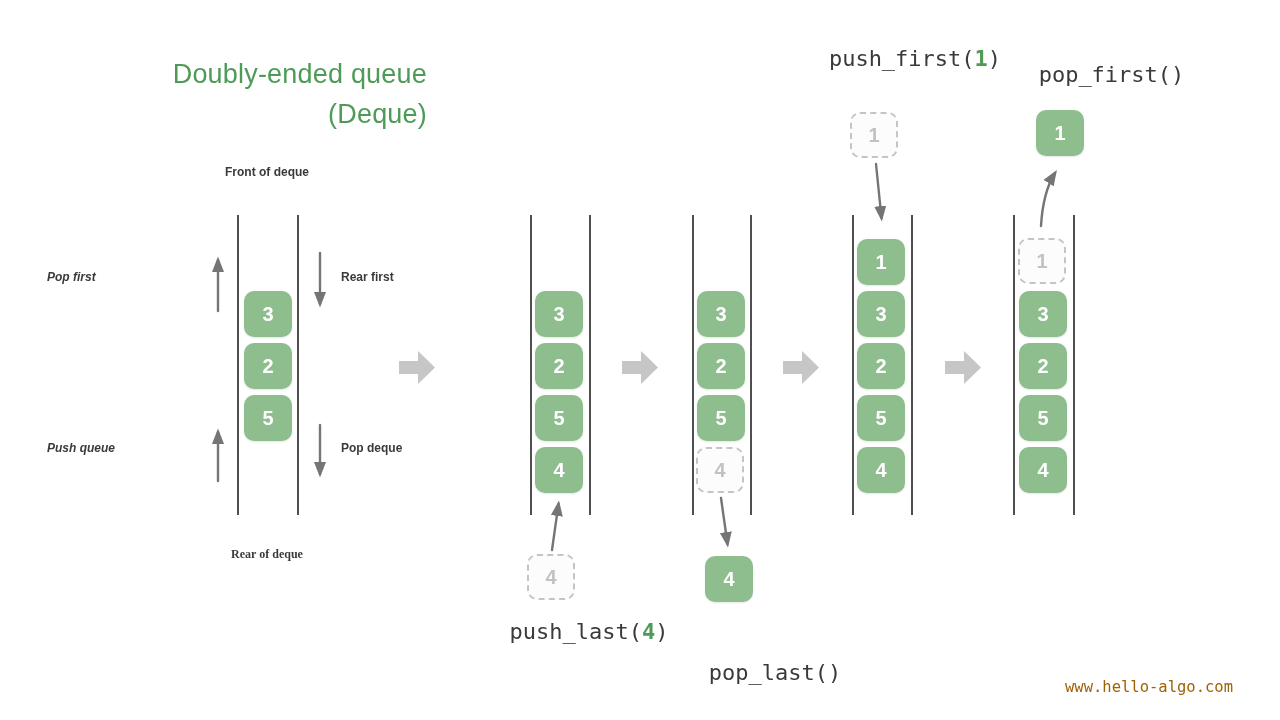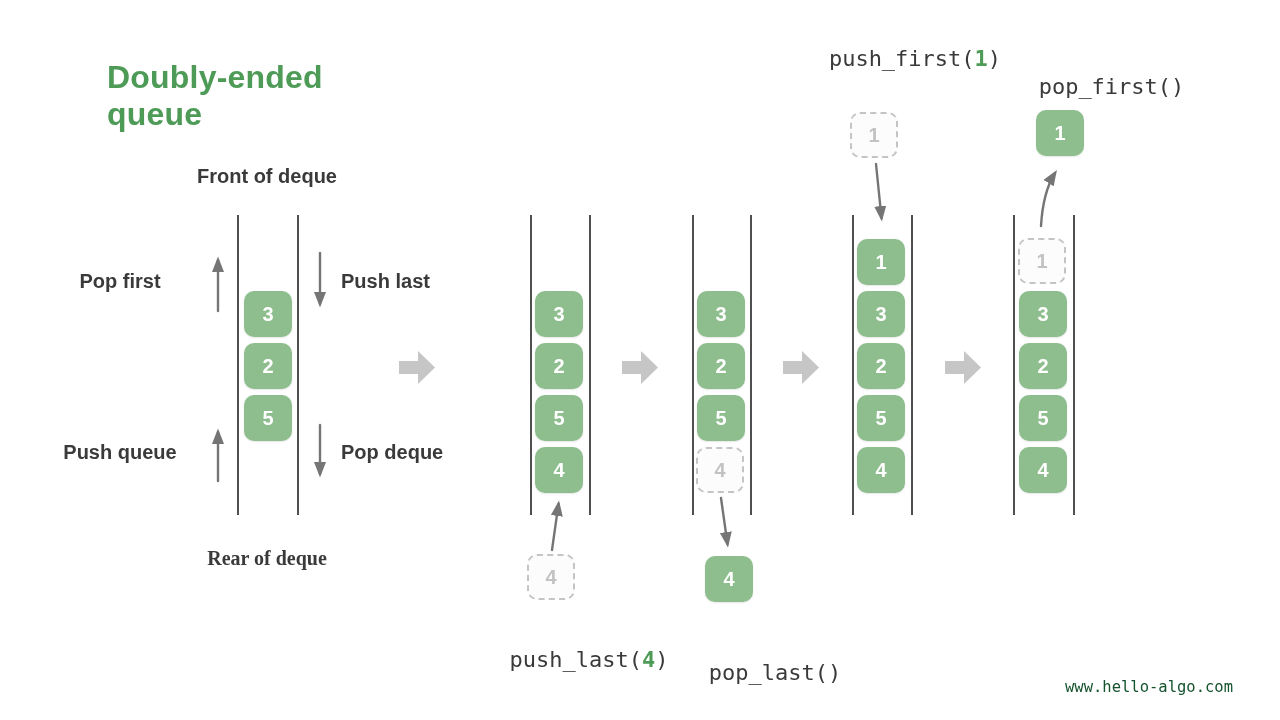--- a/index.html
+++ b/index.html
@@ -2,28 +2,28 @@
 <html><head>
 <meta charset="utf-8">
 <style>
   html,body{margin:0;padding:0;background:#fff;}
   #canvas{
     position:relative;width:1280px;height:720px;background:#ffffff;
     overflow:hidden;font-family:"Liberation Sans",sans-serif;
   }
   .abs{position:absolute;}
   .title-line{
-    width:320px;text-align:left;font-weight:bold;font-size:32px;
+    width:320px;text-align:right;font-weight:normal;font-size:27px;
     color:#4E9B57;letter-spacing:0.2px;
   }
   .big-label{
-    font-weight:bold;font-size:20px;color:#3A3A3A;
+    font-weight:bold;font-size:12px;color:#3A3A3A;
   }
   .center{text-align:center;}
-  .right{text-align:center;}
+  .right{text-align:left;font-style:italic;}
   .qline{
     position:absolute;top:215px;height:300px;width:1.5px;background:#4F4F4F;
   }
   .cell{
     position:absolute;width:48px;height:46px;border-radius:10px;
     box-sizing:border-box;display:flex;align-items:center;justify-content:center;
     font-weight:bold;font-size:20px;
   }
   .cell.solid{
     background:#8EBE8E;color:#ffffff;
@@ -31,44 +31,45 @@
   }
   .cell.dashed{
     background:#FCFCFC;border:2px dashed #C4C4C4;color:#C2C2C2;
   }
   .code-label{
     font-family:"DejaVu Sans Mono",monospace;font-size:22px;font-weight:500;
     color:#3A3A3A;white-space:nowrap;
   }
   .code-arg{color:#4E9B57;font-weight:bold;}
   .watermark{
-    font-family:"DejaVu Sans Mono",monospace;font-size:15.5px;color:#14532d;
+    font-family:"DejaVu Sans Mono",monospace;font-size:15.5px;color:#a16207;
   }
   svg{display:block;overflow:visible;}
 </style>
 </head>
 <body>
 
 <div id="canvas">
 
   <svg width="0" height="0" class="abs" aria-hidden="true">
     <defs>
       <marker id="ah" orient="auto" markerUnits="strokeWidth" markerWidth="7" markerHeight="6" refX="5" refY="2.5">
         <path d="M0,0 L6.5,2.5 L0,5 Z" fill="#757575"></path>
       </marker>
     </defs>
   </svg>
 
   <div class="abs title-line" style="left:107px;top:59px;">Doubly-ended queue</div>
+  <div class="abs title-line" style="left:107px;top:99px;">(Deque)</div>
 
   <div class="abs big-label center" style="left:117px;top:165px;width:300px;">Front of deque</div>
   <div class="abs big-label center" style="left:117px;top:547px;width:300px;font-family:Liberation Serif, serif;">Rear of deque</div>
 
   <div class="abs big-label right" style="left:47px;top:270px;width:146px;">Pop first</div>
-  <div class="abs big-label" style="left:341px;top:270px;width:130px;">Push last</div>
+  <div class="abs big-label" style="left:341px;top:270px;width:130px;">Rear first</div>
   <div class="abs big-label right" style="left:47px;top:441px;width:146px;">Push queue</div>
   <div class="abs big-label" style="left:341px;top:441px;width:130px;">Pop deque</div>
 
   <svg class="abs" style="left:210px;top:249px;" width="16" height="66">
     <line x1="8" y1="62" x2="8" y2="11" stroke="#757575" stroke-width="2.4" stroke-linecap="round" marker-end="url(#ah)"></line>
   </svg>
   <svg class="abs" style="left:312px;top:249px;" width="16" height="66">
     <line x1="8" y1="4" x2="8" y2="55" stroke="#757575" stroke-width="2.4" stroke-linecap="round" marker-end="url(#ah)"></line>
   </svg>
   <svg class="abs" style="left:210px;top:421px;" width="16" height="64">
@@ -141,21 +142,21 @@
   <svg class="abs" style="left:622px;top:350px;" width="37" height="35">
     <polygon points="0,11 19,11 19,1 36,17.5 19,34 19,24 0,24" fill="#C6C6C6"></polygon>
   </svg>
   <svg class="abs" style="left:783px;top:350px;" width="37" height="35">
     <polygon points="0,11 19,11 19,1 36,17.5 19,34 19,24 0,24" fill="#C6C6C6"></polygon>
   </svg>
   <svg class="abs" style="left:945px;top:350px;" width="37" height="35">
     <polygon points="0,11 19,11 19,1 36,17.5 19,34 19,24 0,24" fill="#C6C6C6"></polygon>
   </svg>
 
-  <div class="abs code-label center" style="left:499px;top:647px;width:180px;"><span>push_last(</span><span class="code-arg">4</span><span>)</span></div>
+  <div class="abs code-label center" style="left:499px;top:619px;width:180px;"><span>push_last(</span><span class="code-arg">4</span><span>)</span></div>
   <div class="abs code-label center" style="left:700px;top:660px;width:150px;">pop_last()</div>
 
   <div class="abs code-label center" style="left:825px;top:46px;width:180px;"><span>push_first(</span><span class="code-arg">1</span><span>)</span></div>
-  <div class="abs code-label center" style="left:1034px;top:62px;width:155px;margin-top:12px;">pop_first()</div>
+  <div class="abs code-label center" style="left:1034px;top:62px;width:155px;">pop_first()</div>
 
   <div class="abs watermark" style="right:47px;top:678px;">www.hello-algo.com</div>
 
 </div>
 
 </body></html>

